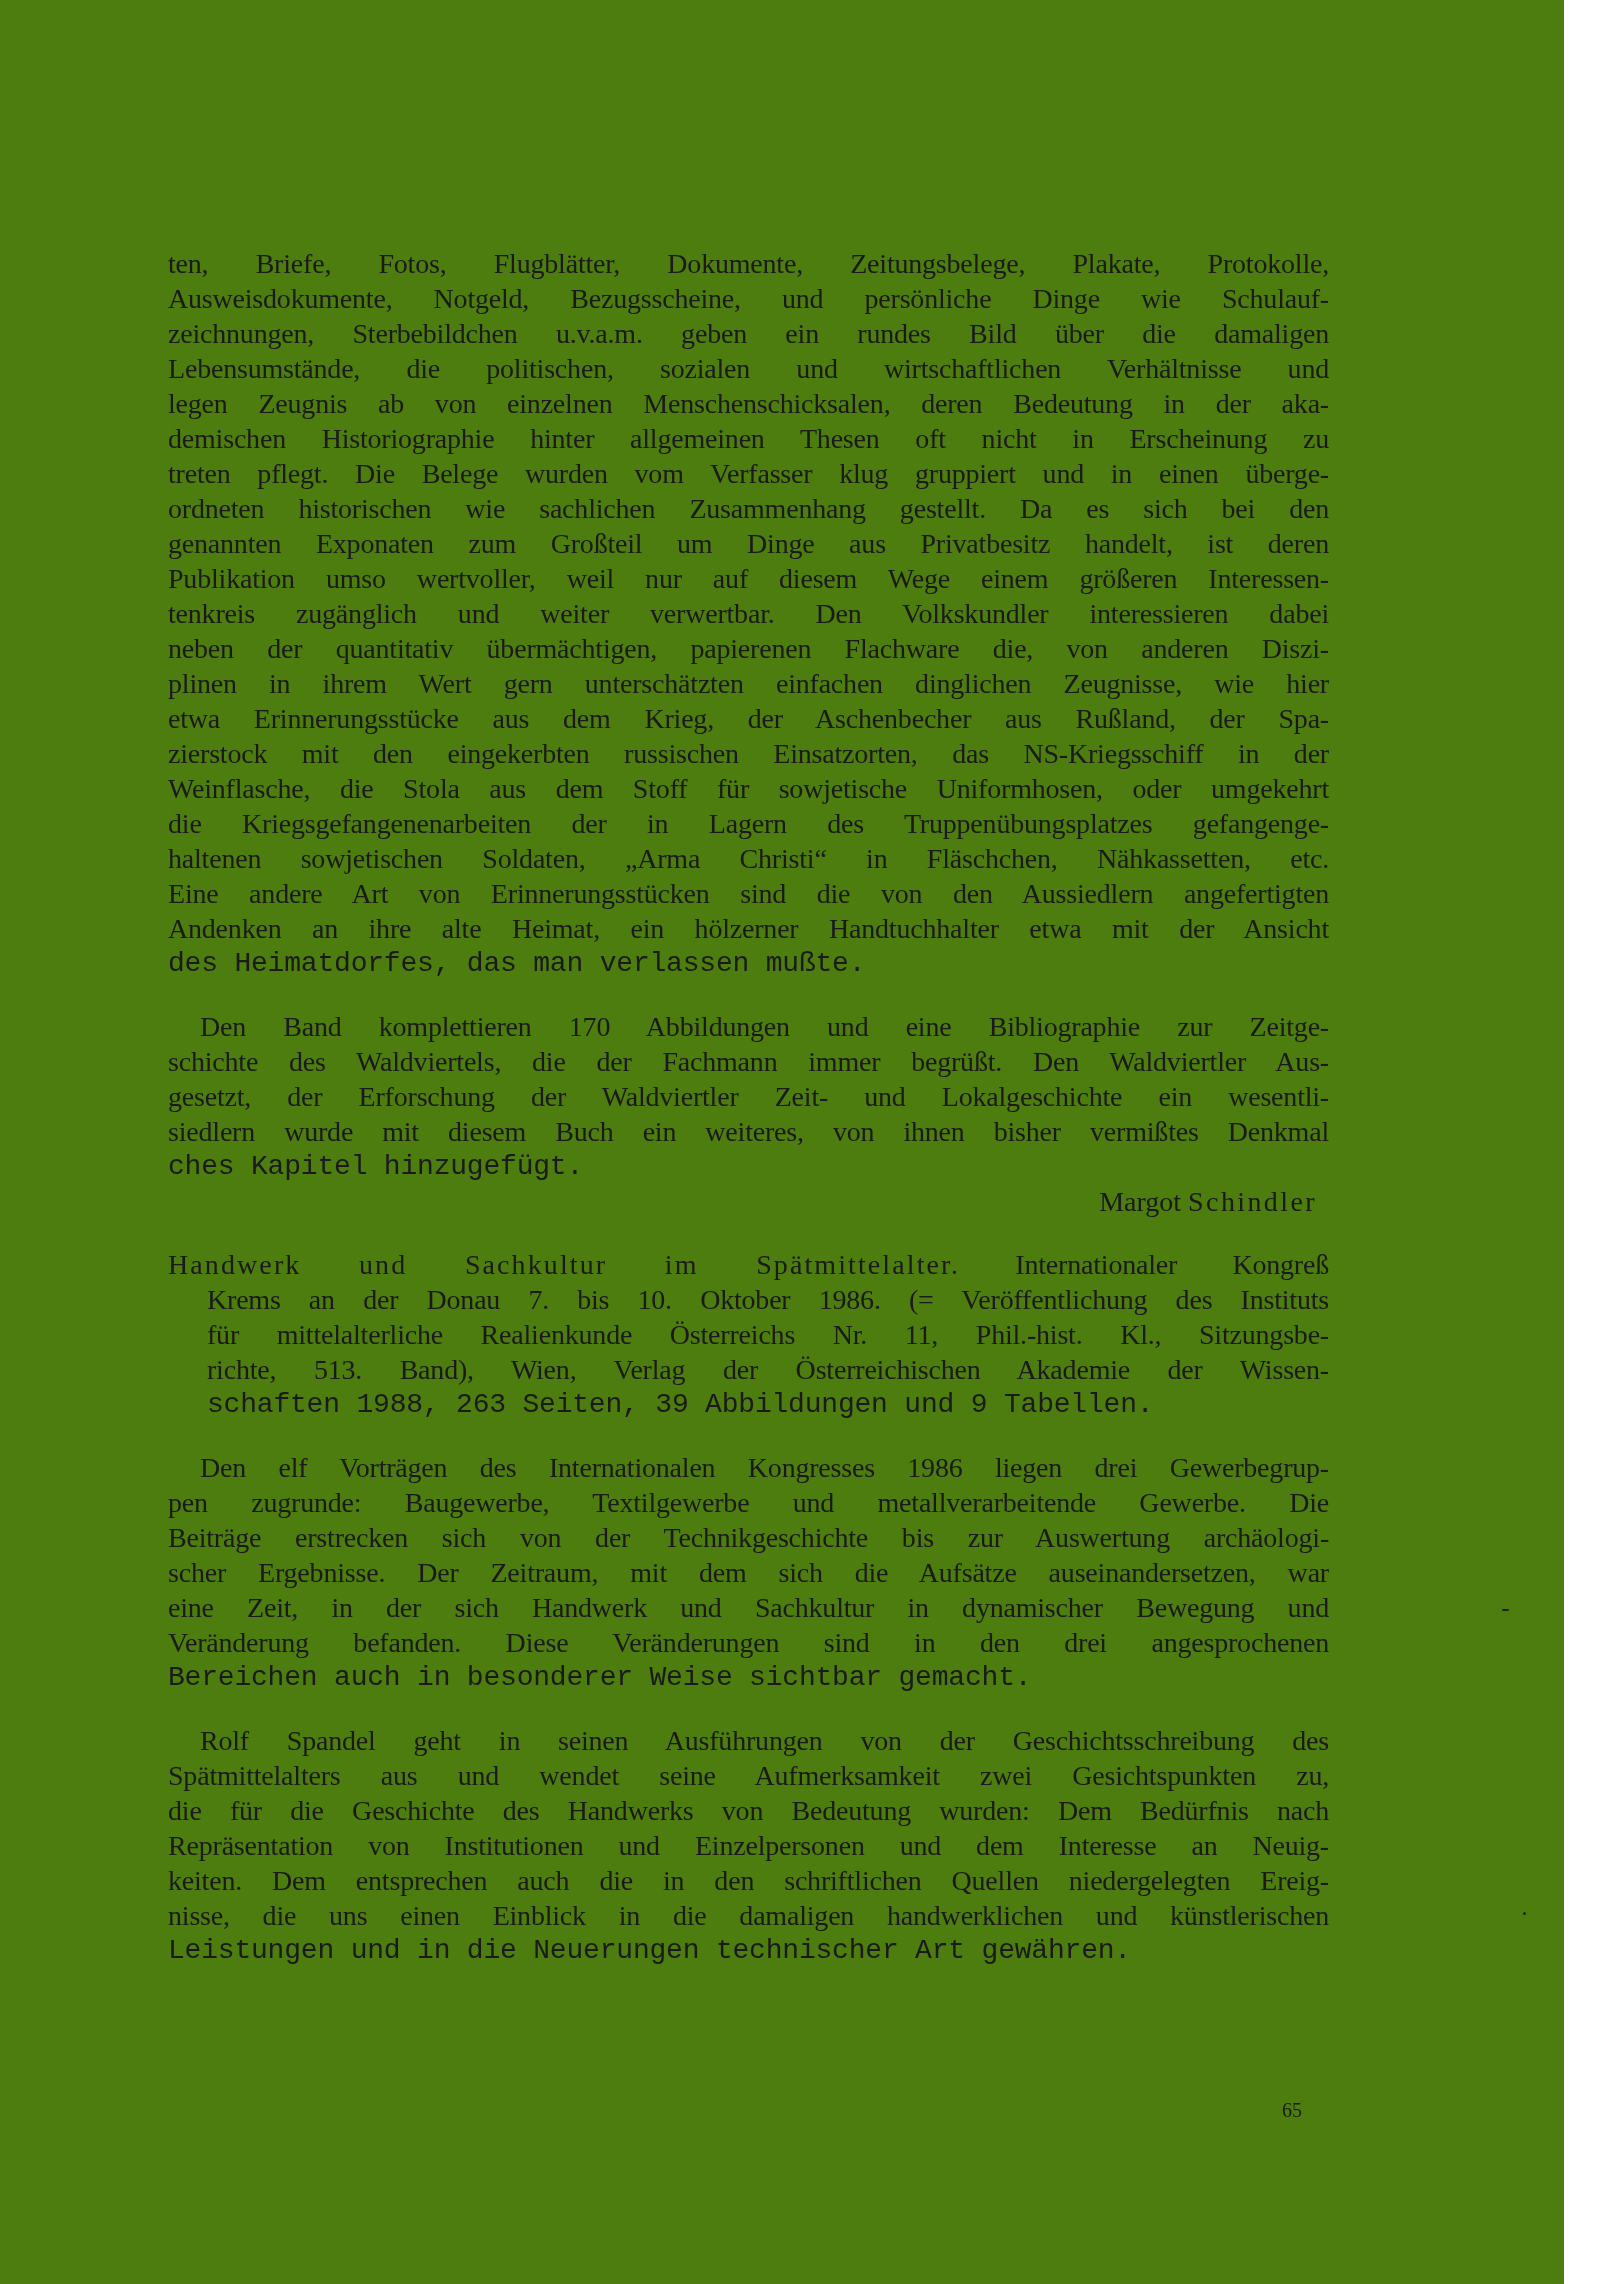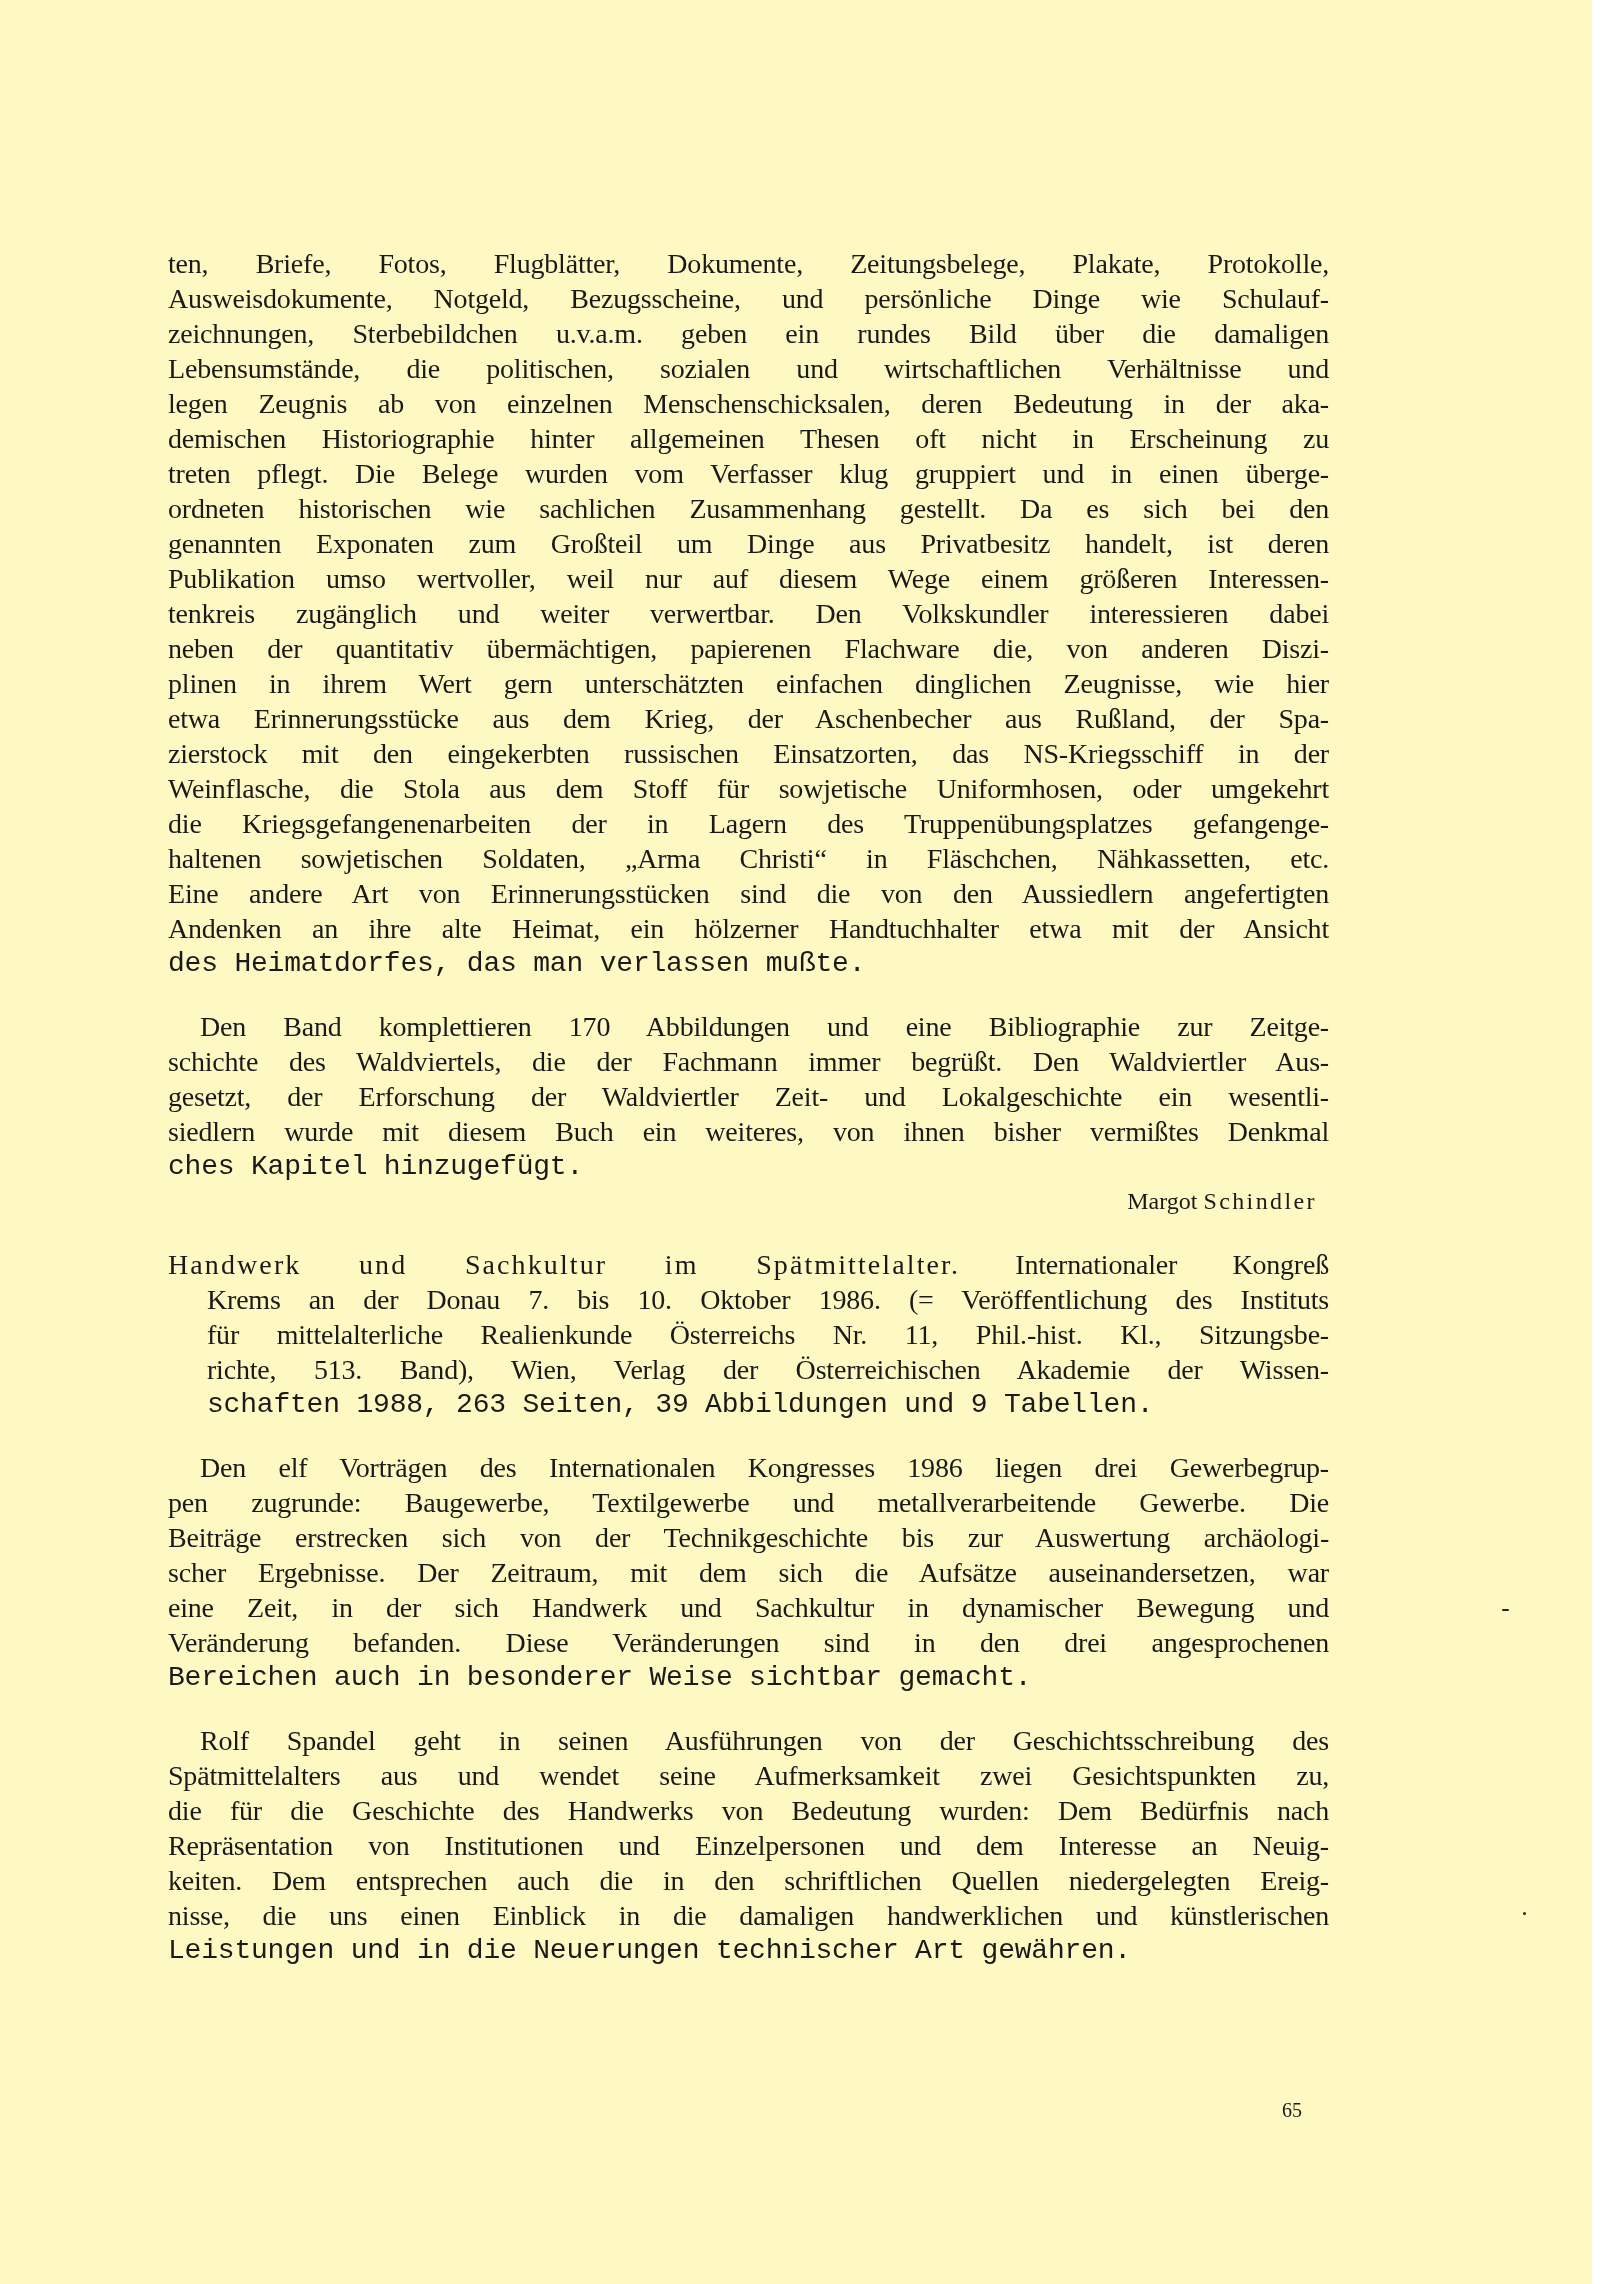--- a/index.html
+++ b/index.html
@@ -12,22 +12,21 @@
       height: 2284px;
       position: relative;
       overflow: hidden;
       color: #1a1a1a;
       font-family: "Liberation Serif", "DejaVu Serif", serif;
     }
     .page {
       position: absolute;
       left: 0; top: 0;
       width: 1564px; height: 2284px;
-      background: #fef9c3;
-      padding-left: 28px;
+      background: #4d7c0f;
     }
     .text-block {
       position: absolute;
       left: 168px;
       top: 246px;
       width: 1161px;
     }
     .para {
       margin: 0;
     }
@@ -49,21 +48,21 @@
       padding-left: 32px;
     }
     .line.hang {
       padding-left: 39px;
     }
     .gap { height: 28px; }
     .signature {
       display: block;
       height: 35px;
       line-height: 35px;
-      font-size: 24px;
+      font-size: 28px;
       text-align: right;
       padding-right: 12px;
     }
     .spaced {
       letter-spacing: 2.4px;
     }
     .title-spaced {
       letter-spacing: 2.1px;
     }
     .page-number {

